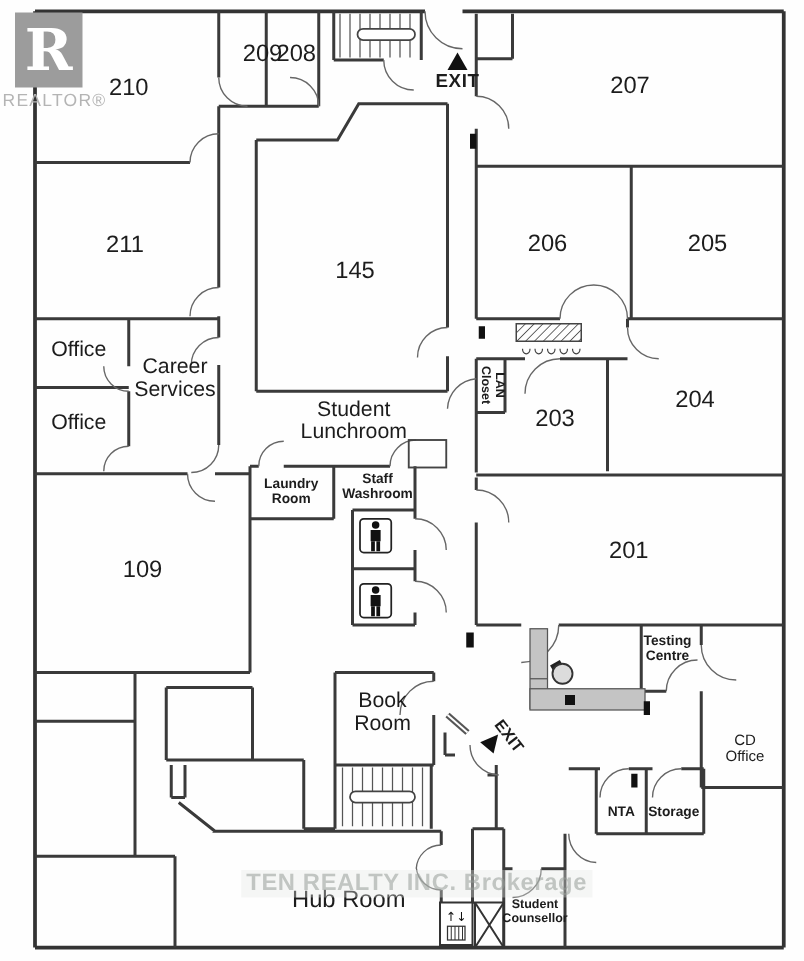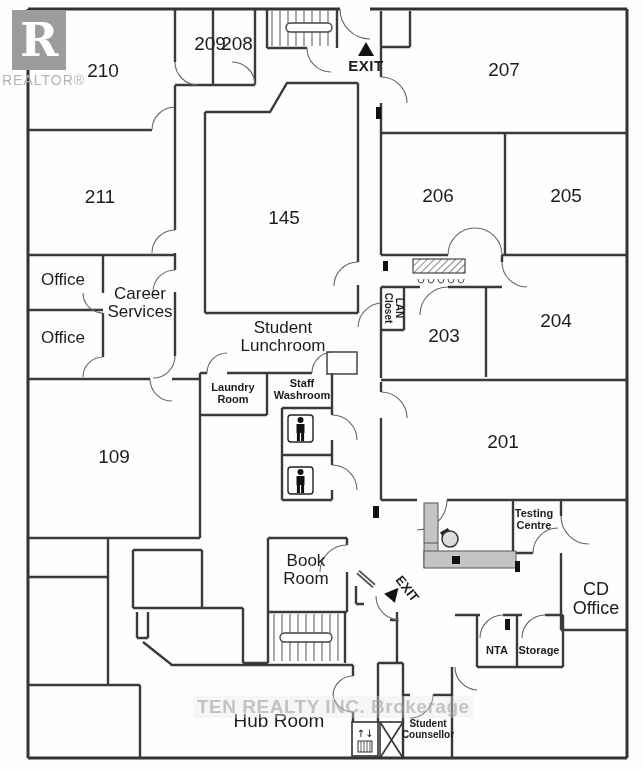--- a/index.html
+++ b/index.html
@@ -3,21 +3,21 @@
 <meta charset="utf-8">
 <style>
   html,body{margin:0;padding:0;background:#fff;}
   .page{position:relative;width:643px;height:769px;background:#fefefe;overflow:hidden;
         font-family:"Liberation Sans",sans-serif;}
   svg{position:absolute;left:0;top:0;}
   .lbl{position:absolute;transform:translate(-50%,-50%);white-space:pre-line;text-align:center;
        color:#1c1c1c;line-height:1.08;pointer-events:none;}
   .num{font-size:19px;}
   .m{font-size:17px;}
-  .m18{font-size:18px;}
+  .m18{font-size:12px;}
   .m19{font-size:19px;}
   .s{font-size:11px;font-weight:bold;}
   .s10{font-size:10px;font-weight:bold;}
   .exit{font-size:15px;font-weight:bold;letter-spacing:0.5px;}
   .exit-mid{font-size:13px;font-weight:bold;transform:translate(-50%,-50%) rotate(52deg);}
   .vert{transform:translate(-50%,-50%) rotate(90deg);font-size:10px;font-weight:bold;}
   .logo-box{position:absolute;left:12px;top:10px;width:54px;height:60px;background:#9c9c9c;
             display:flex;align-items:center;justify-content:center;}
   .logo-box span{color:#fff;font-family:"DejaVu Serif",serif;font-weight:bold;font-size:46px;line-height:1;}
   .logo-text{position:absolute;left:2px;top:72px;width:82px;font-size:14px;color:#b4b4b4;

